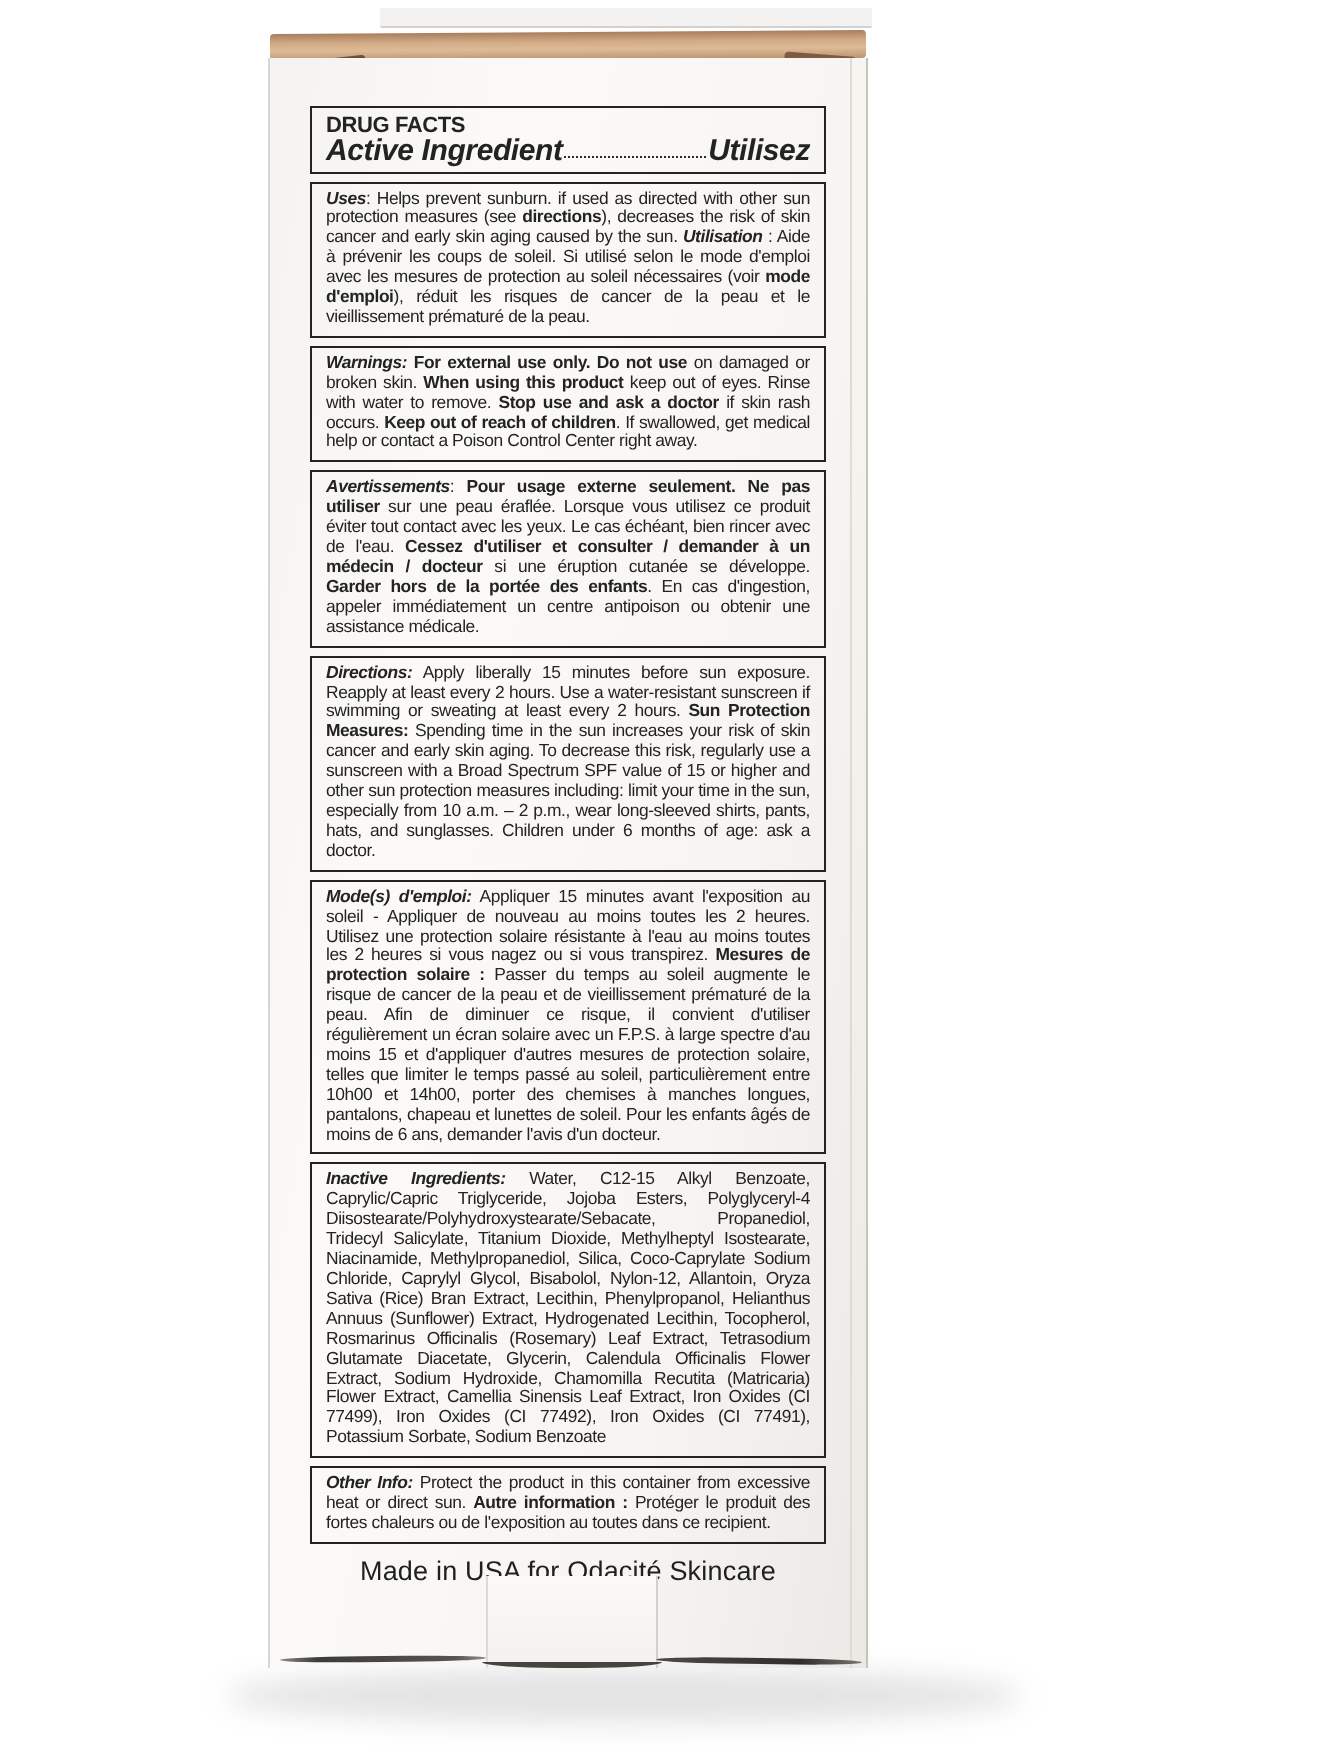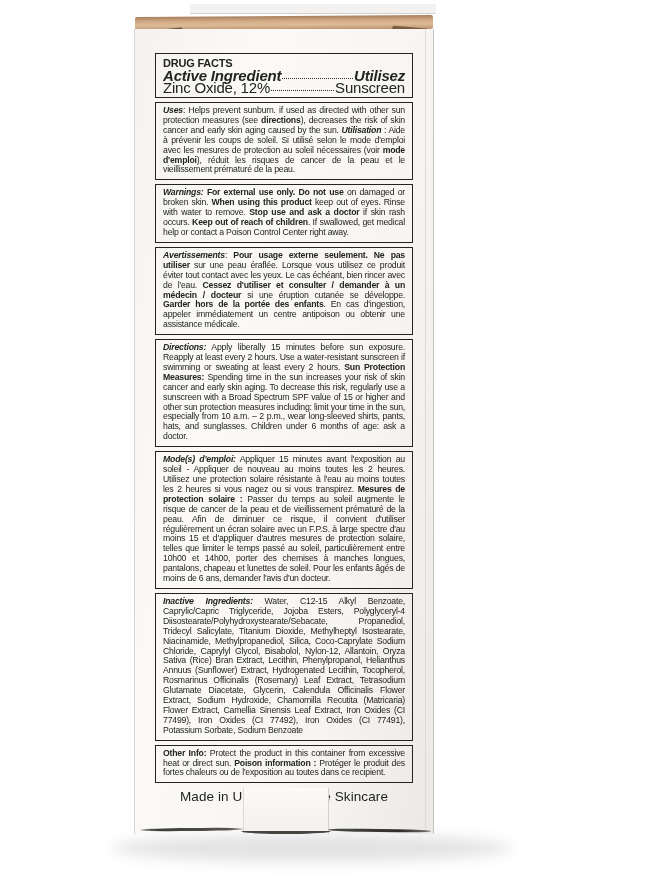--- a/index.html
+++ b/index.html
@@ -96,25 +96,20 @@
 
     <div class="label">
 
       <div class="section">
         <div class="df-title">DRUG FACTS</div>
         <div class="leader-row hdr">
           <span>Active Ingredient</span>
           <span class="leader"></span>
           <span>Utilisez</span>
         </div>
-        <div class="leader-row">
-          <span>Zinc Oxide, 12%</span>
-          <span class="leader"></span>
-          <span>Sunscreen</span>
-        </div>
       </div>
 
       <div id="label-sections">
           <div class="section">
             <p><span style="font-weight: bold; font-style: italic;">Uses</span><span>: Helps prevent sunburn. if used as directed with other sun protection measures (see </span><span style="font-weight: bold;">directions</span><span>), decreases the risk of skin cancer and early skin aging caused by the sun. </span><span style="font-weight: bold; font-style: italic;">Utilisation</span><span> : Aide à prévenir les coups de soleil. Si utilisé selon le mode d'emploi avec les mesures de protection au soleil nécessaires (voir </span><span style="font-weight: bold;">mode d'emploi</span><span>), réduit les risques de cancer de la peau et le vieillissement prématuré de la peau.</span></p>
           </div>
           <div class="section">
             <p><span style="font-weight: bold; font-style: italic;">Warnings:</span><span> </span><span style="font-weight: bold;">For external use only. Do not use</span><span> on damaged or broken skin. </span><span style="font-weight: bold;">When using this product</span><span> keep out of eyes. Rinse with water to remove. </span><span style="font-weight: bold;">Stop use and ask a doctor</span><span> if skin rash occurs. </span><span style="font-weight: bold;">Keep out of reach of children</span><span>. If swallowed, get medical help or contact a Poison Control Center right away.</span></p>
           </div>
           <div class="section">
@@ -123,21 +118,21 @@
           <div class="section">
             <p><span style="font-weight: bold; font-style: italic;">Directions:</span><span> Apply liberally 15 minutes before sun exposure. Reapply at least every 2 hours. Use a water-resistant sunscreen if swimming or sweating at least every 2 hours. </span><span style="font-weight: bold;">Sun Protection Measures:</span><span> Spending time in the sun increases your risk of skin cancer and early skin aging. To decrease this risk, regularly use a sunscreen with a Broad Spectrum SPF value of 15 or higher and other sun protection measures including: limit your time in the sun, especially from 10 a.m. – 2 p.m., wear long-sleeved shirts, pants, hats, and sunglasses. Children under 6 months of age: ask a doctor.</span></p>
           </div>
           <div class="section">
             <p><span style="font-weight: bold; font-style: italic;">Mode(s) d'emploi:</span><span> Appliquer 15 minutes avant l'exposition au soleil - Appliquer de nouveau au moins toutes les 2 heures. Utilisez une protection solaire résistante à l'eau au moins toutes les 2 heures si vous nagez ou si vous transpirez. </span><span style="font-weight: bold;">Mesures de protection solaire :</span><span> Passer du temps au soleil augmente le risque de cancer de la peau et de vieillissement prématuré de la peau. Afin de diminuer ce risque, il convient d'utiliser régulièrement un écran solaire avec un F.P.S. à large spectre d'au moins 15 et d'appliquer d'autres mesures de protection solaire, telles que limiter le temps passé au soleil, particulièrement entre 10h00 et 14h00, porter des chemises à manches longues, pantalons, chapeau et lunettes de soleil. Pour les enfants âgés de moins de 6 ans, demander l'avis d'un docteur.</span></p>
           </div>
           <div class="section">
             <p><span style="font-weight: bold; font-style: italic;">Inactive Ingredients:</span><span> Water, C12-15 Alkyl Benzoate, Caprylic/Capric Triglyceride, Jojoba Esters, Polyglyceryl-4 Diisostearate/Polyhydroxystearate/Sebacate, Propanediol, Tridecyl Salicylate, Titanium Dioxide, Methylheptyl Isostearate, Niacinamide, Methylpropanediol, Silica, Coco-Caprylate Sodium Chloride, Caprylyl Glycol, Bisabolol, Nylon-12, Allantoin, Oryza Sativa (Rice) Bran Extract, Lecithin, Phenylpropanol, Helianthus Annuus (Sunflower) Extract, Hydrogenated Lecithin, Tocopherol, Rosmarinus Officinalis (Rosemary) Leaf Extract, Tetrasodium Glutamate Diacetate, Glycerin, Calendula Officinalis Flower Extract, Sodium Hydroxide, Chamomilla Recutita (Matricaria) Flower Extract, Camellia Sinensis Leaf Extract, Iron Oxides (CI 77499), Iron Oxides (CI 77492), Iron Oxides (CI 77491), Potassium Sorbate, Sodium Benzoate</span></p>
           </div>
           <div class="section">
-            <p><span style="font-weight: bold; ">Other Info:</span><span> Protect the product in this container from excessive heat or direct sun. </span><span style="font-weight: bold;">Poison information :</span><span> Protéger le produit des fortes chaleurs ou de l'exposition au toutes dans ce recipient.</span></p>
+            <p><span style="font-weight: bold; font-style: italic;">Other Info:</span><span> Protect the product in this container from excessive heat or direct sun. </span><span style="font-weight: bold;">Autre information :</span><span> Protéger le produit des fortes chaleurs ou de l'exposition au toutes dans ce recipient.</span></p>
           </div>
         </div>
 
       <div class="made-in">Made in USA for Odacité Skincare</div>
     </div>
 
     <div class="bottom-flap"></div>
     <div class="edge-left"></div>
     <div class="edge-right"></div>
     <div class="flap-bottom"></div>

